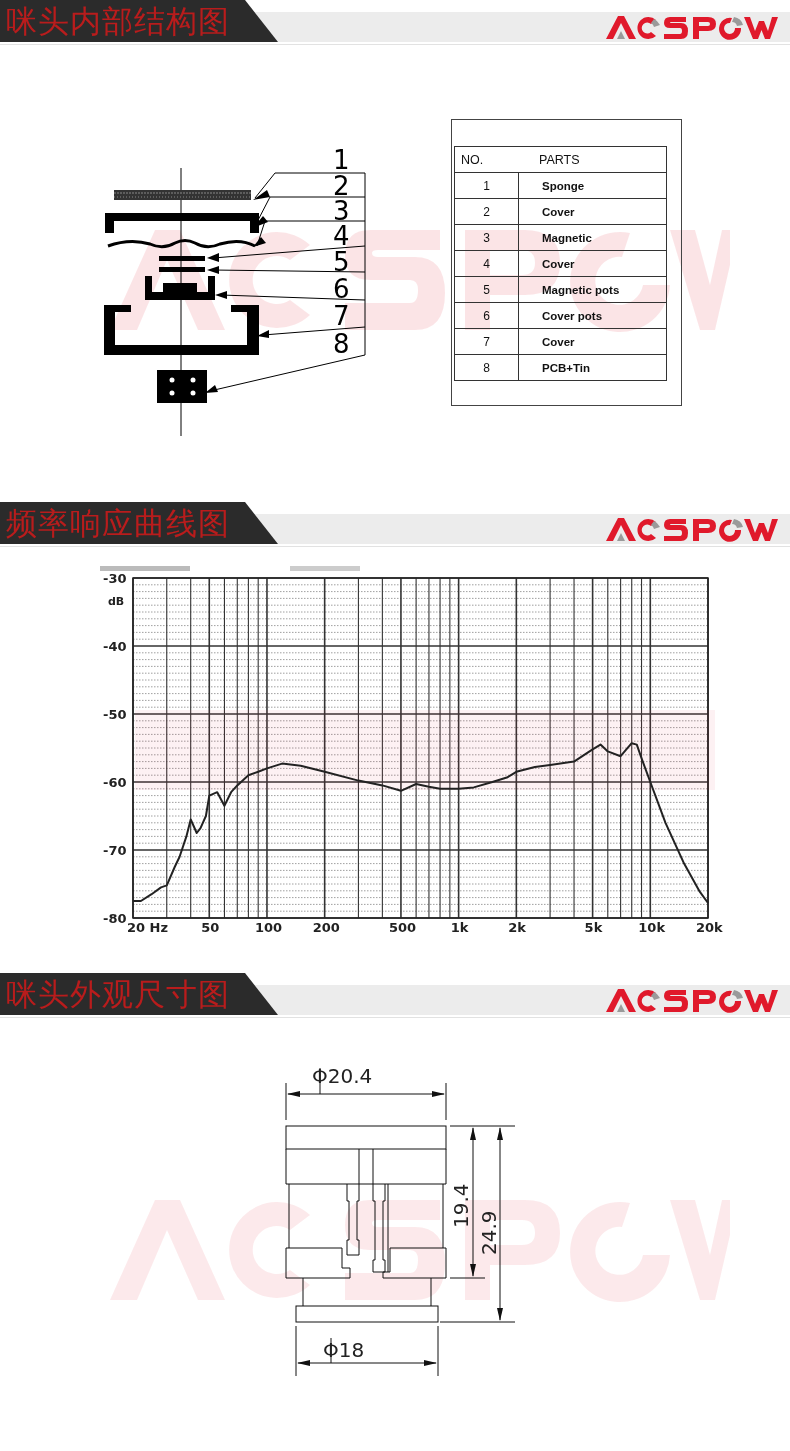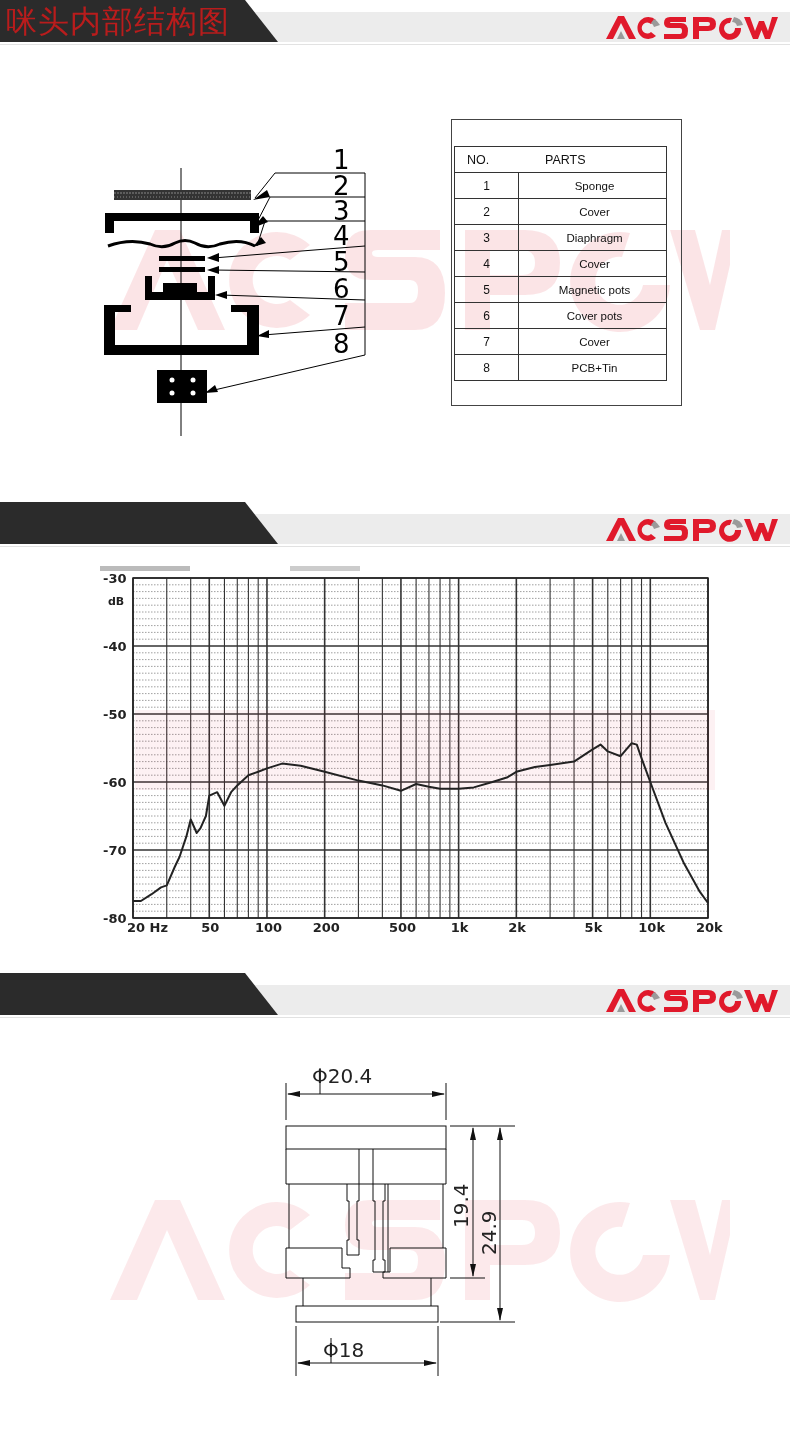--- a/index.html
+++ b/index.html
@@ -10,21 +10,21 @@
   .section-header .label-bg{position:absolute;left:0;top:0;width:278px;height:42px;background:#2b2b2b;clip-path:polygon(0 0,245px 0,278px 42px,0 42px);}
   .section-header .label{position:absolute;left:6px;top:1px;height:40px;line-height:40px;font-size:31px;color:#b91c1c;letter-spacing:1px;font-family:"DejaVu Sans",sans-serif;}
   .section-header .brand{position:absolute;right:10px;top:11px;height:32px;}
   .watermark{position:absolute;pointer-events:none;opacity:.11;}
   
   .parts-frame{position:absolute;left:451px;top:119px;width:231px;height:287px;border:1px solid #444;box-sizing:border-box;}
   .parts-table{position:absolute;left:454px;top:146px;width:213px;border-collapse:collapse;font-family:"Liberation Sans",sans-serif;font-size:12px;color:#111;}
   .parts-table td,.parts-table th{border:1px solid #333;height:25px;padding:0;}
   .parts-table th{font-weight:normal;text-align:left;font-size:12.5px;}
   .parts-table td.no{width:63px;text-align:center;}
-  .parts-table td.part{padding-left:4px;font-weight:normal;font-size:11.5px;text-align:center;}
+  .parts-table td.part{padding-left:23px;font-weight:bold;font-size:11.5px;}
   svg text{font-family:"DejaVu Sans",sans-serif;}
 </style>
 </head>
 <body>
 
 <div class="section-header" style="top:0;">
   <div class="band"></div>
   <div class="rule"></div>
   <div class="label-bg"></div>
   <div class="label">咪头内部结构图</div>
@@ -115,33 +115,33 @@
     <text x="238" y="158">6</text>
     <text x="238" y="185">7</text>
     <text x="238" y="213">8</text>
   </g>
 </svg>
 
 <div class="parts-frame"></div>
 <table class="parts-table">
   <tbody>
       <tr>
-    <th colspan="2"><span style="display:inline-block;width:78px;padding-left:6px;margin-left:6px;">NO.</span><span>PARTS</span></th>
+    <th colspan="2"><span style="display:inline-block;width:78px;padding-left:6px;">NO.</span><span>PARTS</span></th>
   </tr>
   <tr>
         <td class="no">1</td>
         <td class="part">Sponge</td>
       </tr>
   <tr>
         <td class="no">2</td>
         <td class="part">Cover</td>
       </tr>
   <tr>
         <td class="no">3</td>
-        <td class="part">Diaphragm</td>
+        <td class="part">Magnetic</td>
       </tr>
   <tr>
         <td class="no">4</td>
         <td class="part">Cover</td>
       </tr>
   <tr>
         <td class="no">5</td>
         <td class="part">Magnetic pots</td>
       </tr>
   <tr>
@@ -156,20 +156,21 @@
         <td class="no">8</td>
         <td class="part">PCB+Tin</td>
       </tr>
 </tbody>
   </table>
 
 <div class="section-header" style="top:502px;">
   <div class="band"></div>
   <div class="rule"></div>
   <div class="label-bg"></div>
+  <div class="label">频率响应曲线图</div>
   <svg class="brand" width="176" height="32" viewBox="0 0 176 32">
     <use href="#logo-def"></use>
     <g>
       <path d="M2 28 L14 5 L20 5 L32 28 L25 28 L17 12 L9 28 Z" fill="#e0192b"></path>
       <path d="M13 28 L17 20 L21 28 Z" fill="#9a9a9a"></path>
       <path d="M52 9 A11 11 0 1 0 52 25 L47 21 A5.5 5.5 0 1 1 47 13 Z" fill="#e0192b"></path>
       <path d="M50 8 A12 12 0 0 1 56 14 L50 16 A6 6 0 0 0 47 12 Z" fill="#9a9a9a"></path>
       <path d="M82 6 L66 6 Q60 6 60 12 Q60 17 66 17 L76 17 Q78 17 78 20 Q78 23 76 23 L60 23 L60 28 L77 28 Q84 28 84 20 Q84 12 77 12 L67 12 Q66 12 66 11.5 Q66 11 67 11 L82 11 Z" fill="#e0192b"></path>
       <path d="M89 6 L104 6 Q112 6 112 13 Q112 20 104 20 L95 20 L95 28 L89 28 Z M95 11 L95 15 L104 15 Q106 15 106 13 Q106 11 104 11 Z" fill="#e0192b"></path>
       <path d="M128 7 A11 11 0 1 0 137 17 L131 17 A5.5 5.5 0 1 1 126 12 Z" fill="#e0192b"></path>
@@ -290,20 +291,21 @@
       <text x="489.60516832880717" y="372">5k</text>
       <text x="543.3025841644036" y="372">10k</text>
       <text x="601" y="372">20k</text>
     </g>
 </svg>
 
 <div class="section-header" style="top:973px;">
   <div class="band"></div>
   <div class="rule"></div>
   <div class="label-bg"></div>
+  <div class="label">咪头外观尺寸图</div>
   <svg class="brand" width="176" height="32" viewBox="0 0 176 32">
     <g>
       <path d="M2 28 L14 5 L20 5 L32 28 L25 28 L17 12 L9 28 Z" fill="#e0192b"></path>
       <path d="M13 28 L17 20 L21 28 Z" fill="#9a9a9a"></path>
       <path d="M52 9 A11 11 0 1 0 52 25 L47 21 A5.5 5.5 0 1 1 47 13 Z" fill="#e0192b"></path>
       <path d="M50 8 A12 12 0 0 1 56 14 L50 16 A6 6 0 0 0 47 12 Z" fill="#9a9a9a"></path>
       <path d="M82 6 L66 6 Q60 6 60 12 Q60 17 66 17 L76 17 Q78 17 78 20 Q78 23 76 23 L60 23 L60 28 L77 28 Q84 28 84 20 Q84 12 77 12 L67 12 Q66 12 66 11.5 Q66 11 67 11 L82 11 Z" fill="#e0192b"></path>
       <path d="M89 6 L104 6 Q112 6 112 13 Q112 20 104 20 L95 20 L95 28 L89 28 Z M95 11 L95 15 L104 15 Q106 15 106 13 Q106 11 104 11 Z" fill="#e0192b"></path>
       <path d="M128 7 A11 11 0 1 0 137 17 L131 17 A5.5 5.5 0 1 1 126 12 Z" fill="#e0192b"></path>
       <path d="M130 6 A11 11 0 0 1 139 14 L133 15 A5.5 5.5 0 0 0 128 11 Z" fill="#9a9a9a"></path>

